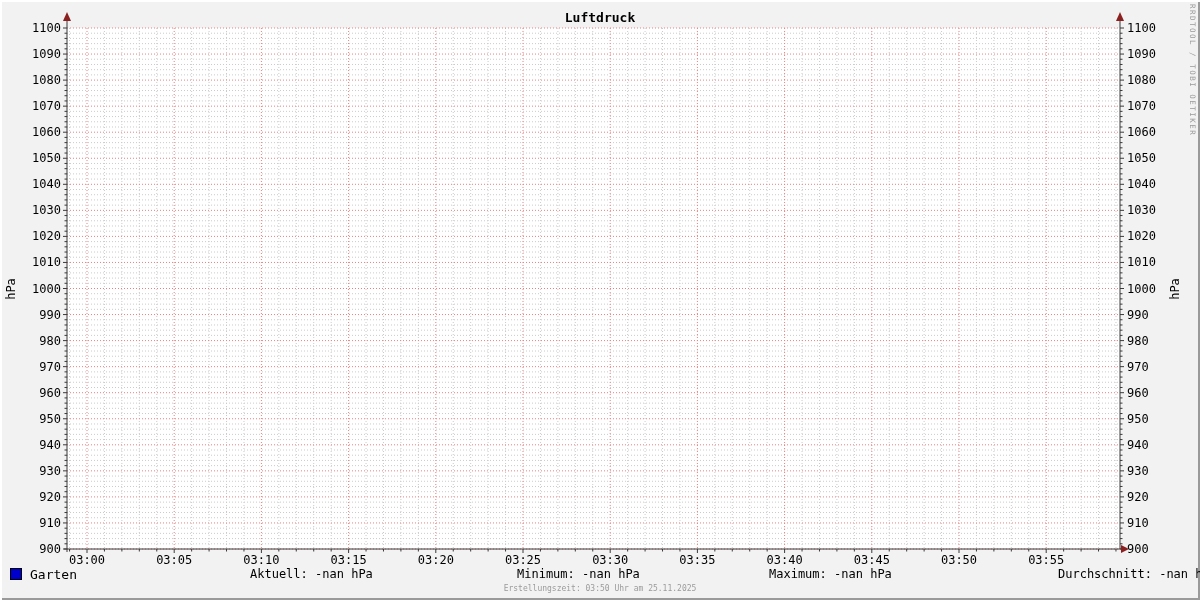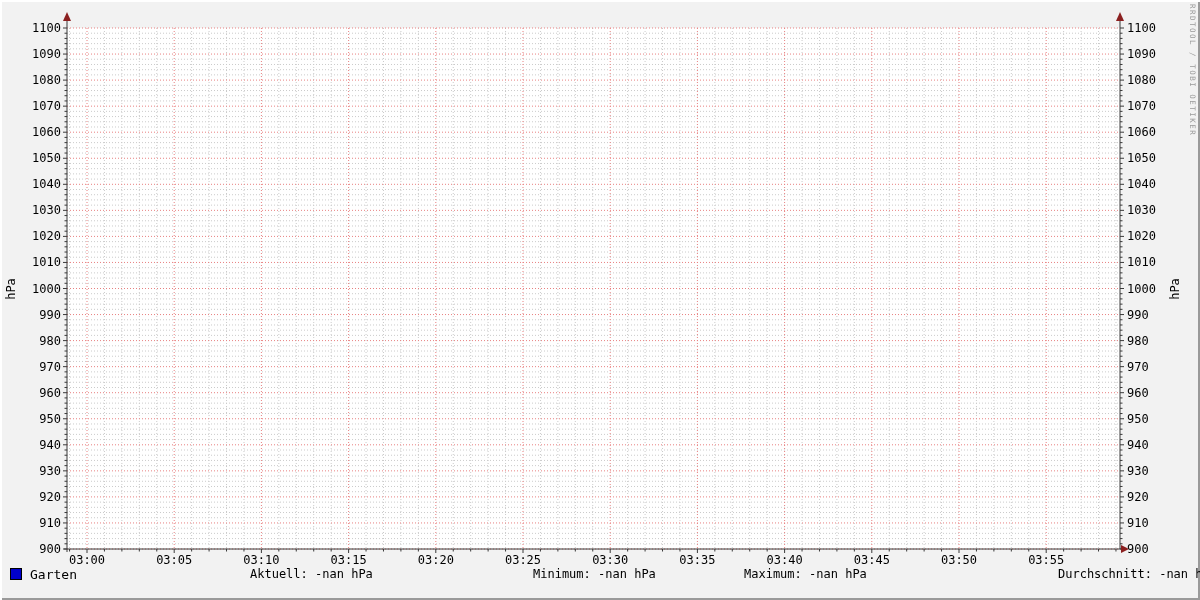--- a/index.html
+++ b/index.html
@@ -30,32 +30,33 @@
   .ylab.right{left:1160px;top:282px;}
   #plot-svg{position:absolute;left:0;top:0;}
   .swatch{
     position:absolute;left:10px;top:568px;
     width:12px;height:12px;border:1px solid #000;box-sizing:border-box;
     background:#0000cc;
   }
   .legend-label{position:absolute;left:30px;top:567px;font-size:13px;}
   .stat{position:absolute;top:567px;font-size:12px;white-space:pre;margin-left:28px;}
   .stat.s0{left:222px;}
-  .stat.s1{left:505px;}
-  .stat.s2{left:716px;}
+  .stat.s1{left:489px;}
+  .stat.s2{left:741px;}
   .stat.s3{left:1030px;}
   .footer{
     position:absolute;top:584px;left:0;width:100%;
     text-align:center;font-size:8px;color:#9b9b9b;
   }
 </style>
 </head>
 <body>
 
 <div class="rrd">
+  <div class="title">Luftdruck</div>
   <div class="watermark">RRDTOOL / TOBI OETIKER</div>
   <div class="ylab left">hPa</div>
   <div class="ylab right">hPa</div>
 
   <svg id="plot-svg" width="1200" height="600">
       <rect x="67" y="28" width="1053" height="521" fill="#ffffff"></rect>
       <line x1="69.56" y1="28" x2="69.56" y2="549" stroke="#cbcbcb" stroke-width="1" stroke-dasharray="1,2"></line>
       <line x1="104.44" y1="28" x2="104.44" y2="549" stroke="#cbcbcb" stroke-width="1" stroke-dasharray="1,2"></line>
       <line x1="121.88" y1="28" x2="121.88" y2="549" stroke="#cbcbcb" stroke-width="1" stroke-dasharray="1,2"></line>
       <line x1="139.32" y1="28" x2="139.32" y2="549" stroke="#cbcbcb" stroke-width="1" stroke-dasharray="1,2"></line>
@@ -543,13 +544,14 @@
     </svg>
 
   <span class="swatch" style="background: rgb(0, 0, 204);"></span>
   <span class="legend-label">Garten</span>
 
   <span class="stat s0"><span>Aktuell:</span> <span>-nan hPa</span></span>
   <span class="stat s1"><span>Minimum:</span> <span>-nan hPa</span></span>
   <span class="stat s2"><span>Maximum:</span> <span>-nan hPa</span></span>
   <span class="stat s3"><span>Durchschnitt:</span> <span>-nan hPA</span></span>
 
+  <div class="footer">Erstellungszeit: 03:50 Uhr am 25.11.2025</div>
 </div>
 
 </body></html>

